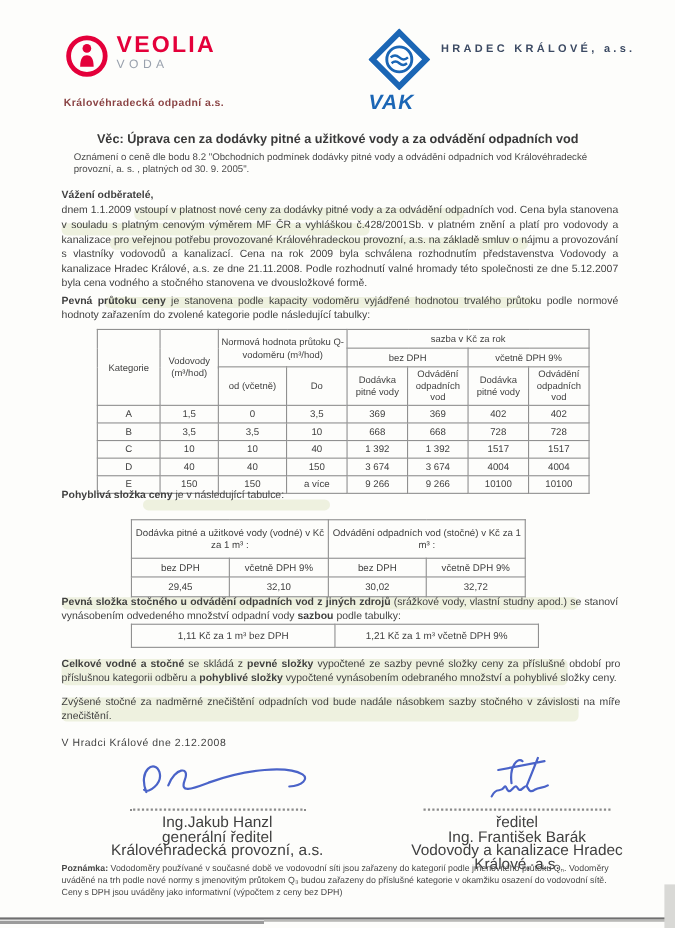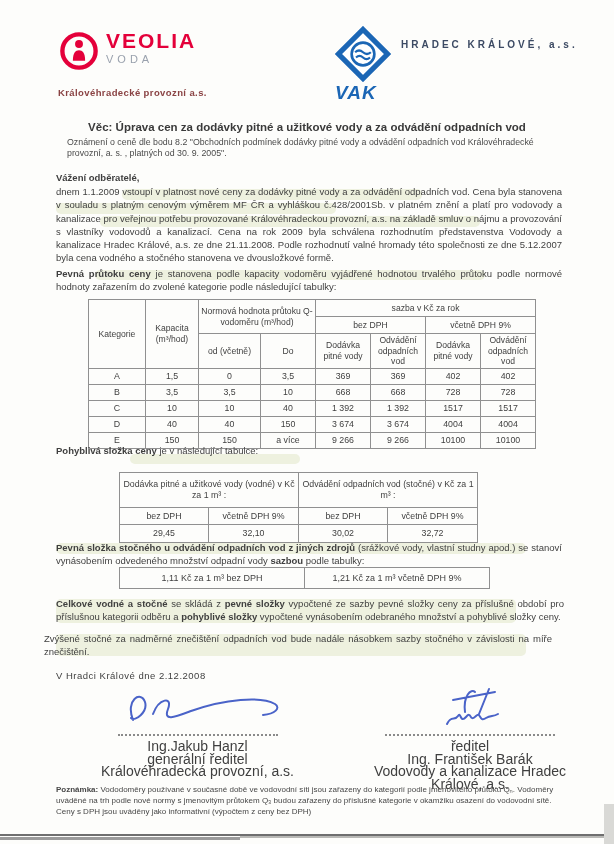--- a/index.html
+++ b/index.html
@@ -81,21 +81,21 @@
           <circle cx="24" cy="24" r="19" fill="none" stroke="#e4003a" stroke-width="5"></circle>
           <circle cx="24" cy="16" r="4.5" fill="#e4003a"></circle>
           <path d="M17 35 c0 -9 3 -12 7 -12 c4 0 7 3 7 12 z" fill="#e4003a"></path>
         </svg>
       </span>
       <div class="veolia-word">
         <div class="veolia-brand">VEOLIA</div>
         <div class="veolia-sub">VODA</div>
       </div>
     </div>
-    <div class="veolia-company">Královéhradecké provozní a.s.</div>
+    <div class="veolia-company">Královéhradecká odpadní a.s.</div>
   </div>
 
   <div class="sec" style="left:333px; top:26px;">
     <div class="vak-row">
       <div class="vak-logo-col">
         <span>
           <svg width="56" height="56" viewBox="0 0 64 64">
             <polygon points="32,4 60,32 32,60 4,32" fill="#ffffff" stroke="#1b66b5" stroke-width="6"></polygon>
             <circle cx="32" cy="32" r="13" fill="none" stroke="#1b66b5" stroke-width="3"></circle>
             <path d="M23 30 q4.5 -4 9 0 t9 0" fill="none" stroke="#1b66b5" stroke-width="2.5"></path>
@@ -126,21 +126,21 @@
           <col style="width:62px">
           <col style="width:55px">
           <col style="width:55px">
           <col style="width:55px">
           <col style="width:55px">
           <col style="width:55px">
         </colgroup>
       <tbody>
           <tr class="r1">
         <th rowspan="4">Kategorie</th>
-        <th rowspan="4">Kapacita (m³/hod)</th>
+        <th rowspan="4">Vodovody (m³/hod)</th>
         <th colspan="2" rowspan="3">Normová hodnota průtoku Q- vodoměru (m³/hod)</th>
         <th colspan="4">sazba v Kč za rok</th>
       </tr>
       <tr class="r2">
         <th colspan="2">bez DPH</th>
         <th colspan="2">včetně DPH 9%</th>
       </tr>
       <tr class="r3">
         <th rowspan="2">Dodávka pitné vody</th>
         <th rowspan="2">Odvádění odpadních vod</th>
@@ -248,21 +248,21 @@
           <tr>
         <td>1,11   Kč za 1 m³  bez DPH</td>
         <td>1,21   Kč za 1 m³ včetně  DPH 9%</td>
       </tr>
     </tbody>
       </table>
   </div>
 
   <p class="sec par" style="left:56px; top:597px; width:508px; margin:0;"><b class="lead">Celkové vodné a stočné</b><span> se skládá z </span><b class="lead">pevné složky</b><span> vypočtené ze sazby pevné složky ceny za příslušné období pro příslušnou kategorii odběru a </span><b class="lead">pohyblivé složky</b><span> vypočtené vynásobením odebraného množství a pohyblivé složky ceny.</span></p>
 
-  <p class="sec par" style="left:44px; top:632px; width:508px; margin:0;">Zvýšené stočné za nadměrné znečištění odpadních vod bude nadále násobkem sazby stočného v závislosti na míře znečištění.</p>
+  <p class="sec par" style="left:56px; top:632px; width:508px; margin:0;">Zvýšené stočné za nadměrné znečištění odpadních vod bude nadále násobkem sazby stočného v závislosti na míře znečištění.</p>
 
   <div class="sec place-date" style="left:56px; top:670px;">V  Hradci  Králové  dne  2.12.2008</div>
 
   <div class="sec sig-block" style="left:90px; top:684px; width:215px;">
     <span>
       <svg width="190" height="46" viewBox="0 0 190 46">
         <path d="M30 36 C22 16 38 6 42 18 C45 28 32 38 28 34 M50 30 C56 14 70 12 65 25 C60 38 72 33 88 27 C122 15 158 12 172 20 C178 24 172 30 160 31" stroke="#4a63c8" stroke-width="2" fill="none" stroke-linecap="round"></path>
       </svg>
     </span>
     <div class="sig-dotted" style="width:160px;"></div>

